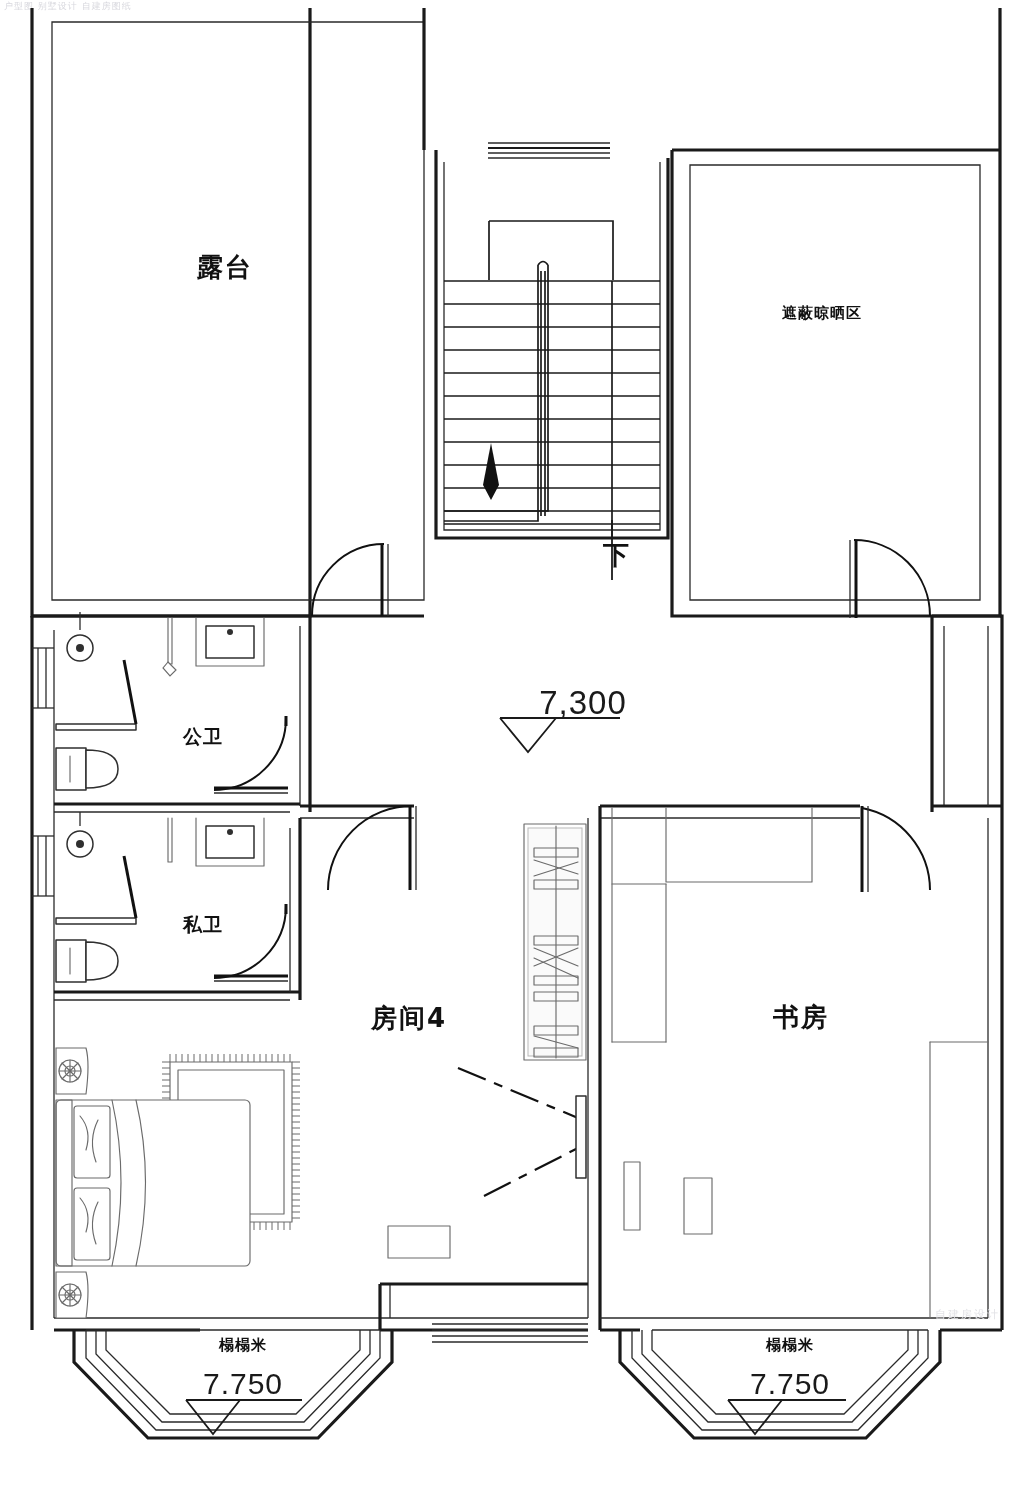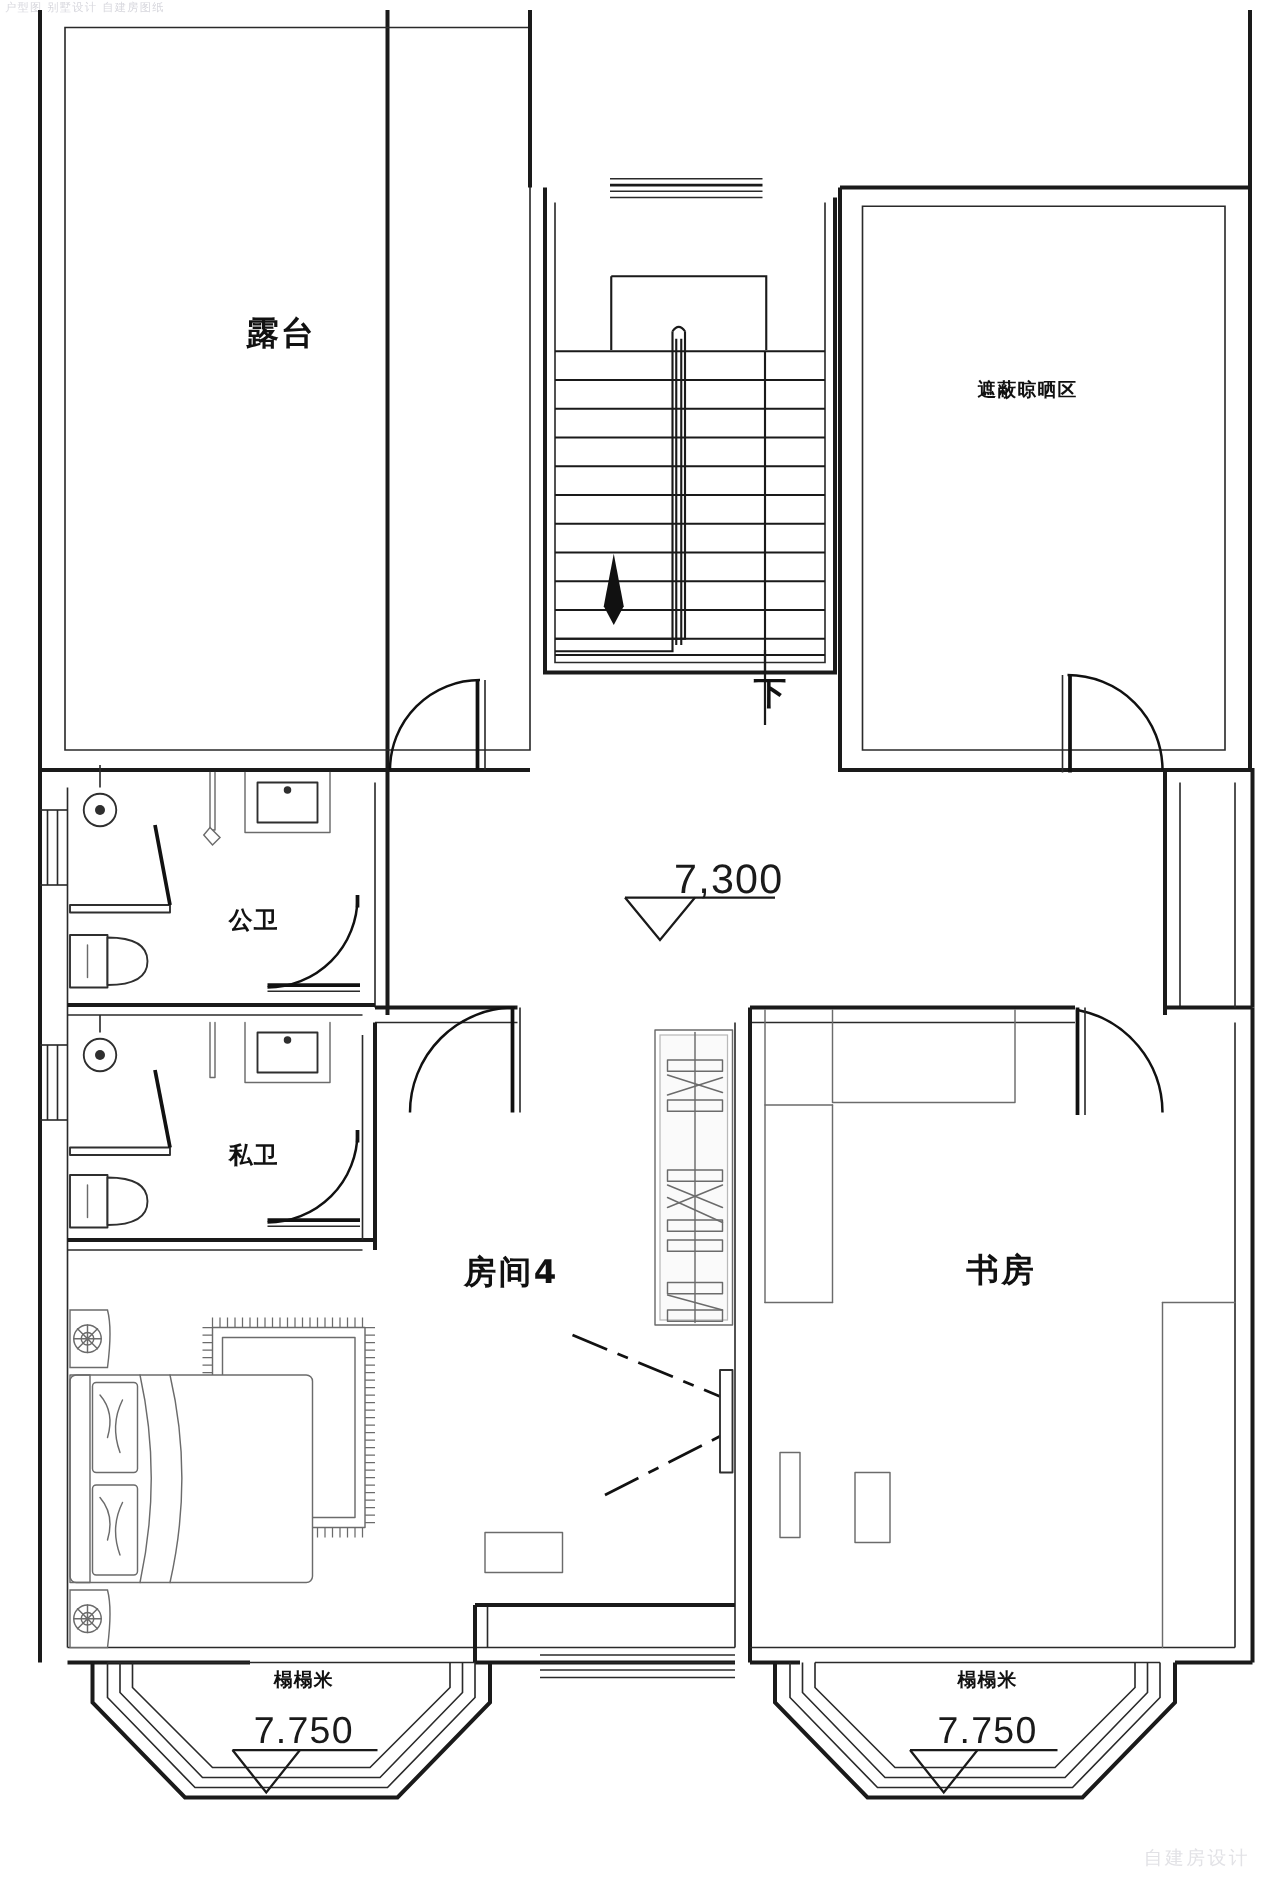--- a/index.html
+++ b/index.html
@@ -10,21 +10,21 @@
   body {
     width: 1024px;
     height: 1502px;
     font-family: "Liberation Sans", sans-serif;
     overflow: hidden;
     position: relative;
   }
   #plan-root {
     position: relative;
     width: 1024px;
-    height: 1502px;
+    height: 1328px;
     background: #ffffff;
   }
   svg.plan {
     position: absolute;
     top: 0;
     left: 0;
     width: 1024px;
     height: 1502px;
     display: block;
   }
@@ -141,21 +141,21 @@
     color: #d8d8de;
     letter-spacing: 1px;
     font-family: "DejaVu Sans", sans-serif;
     white-space: nowrap;
     user-select: none;
   }
   .watermark-bot {
     position: absolute;
     bottom: 6px;
     right: 24px;
-    font-size: 15px;
+    font-size: 11px;
     color: #e2e2e6;
     letter-spacing: 2px;
     font-family: "DejaVu Sans", sans-serif;
     white-space: nowrap;
     user-select: none;
   }
   .tile-fill { fill: #fafafa; }
 </style>
 </head>
 <body>

